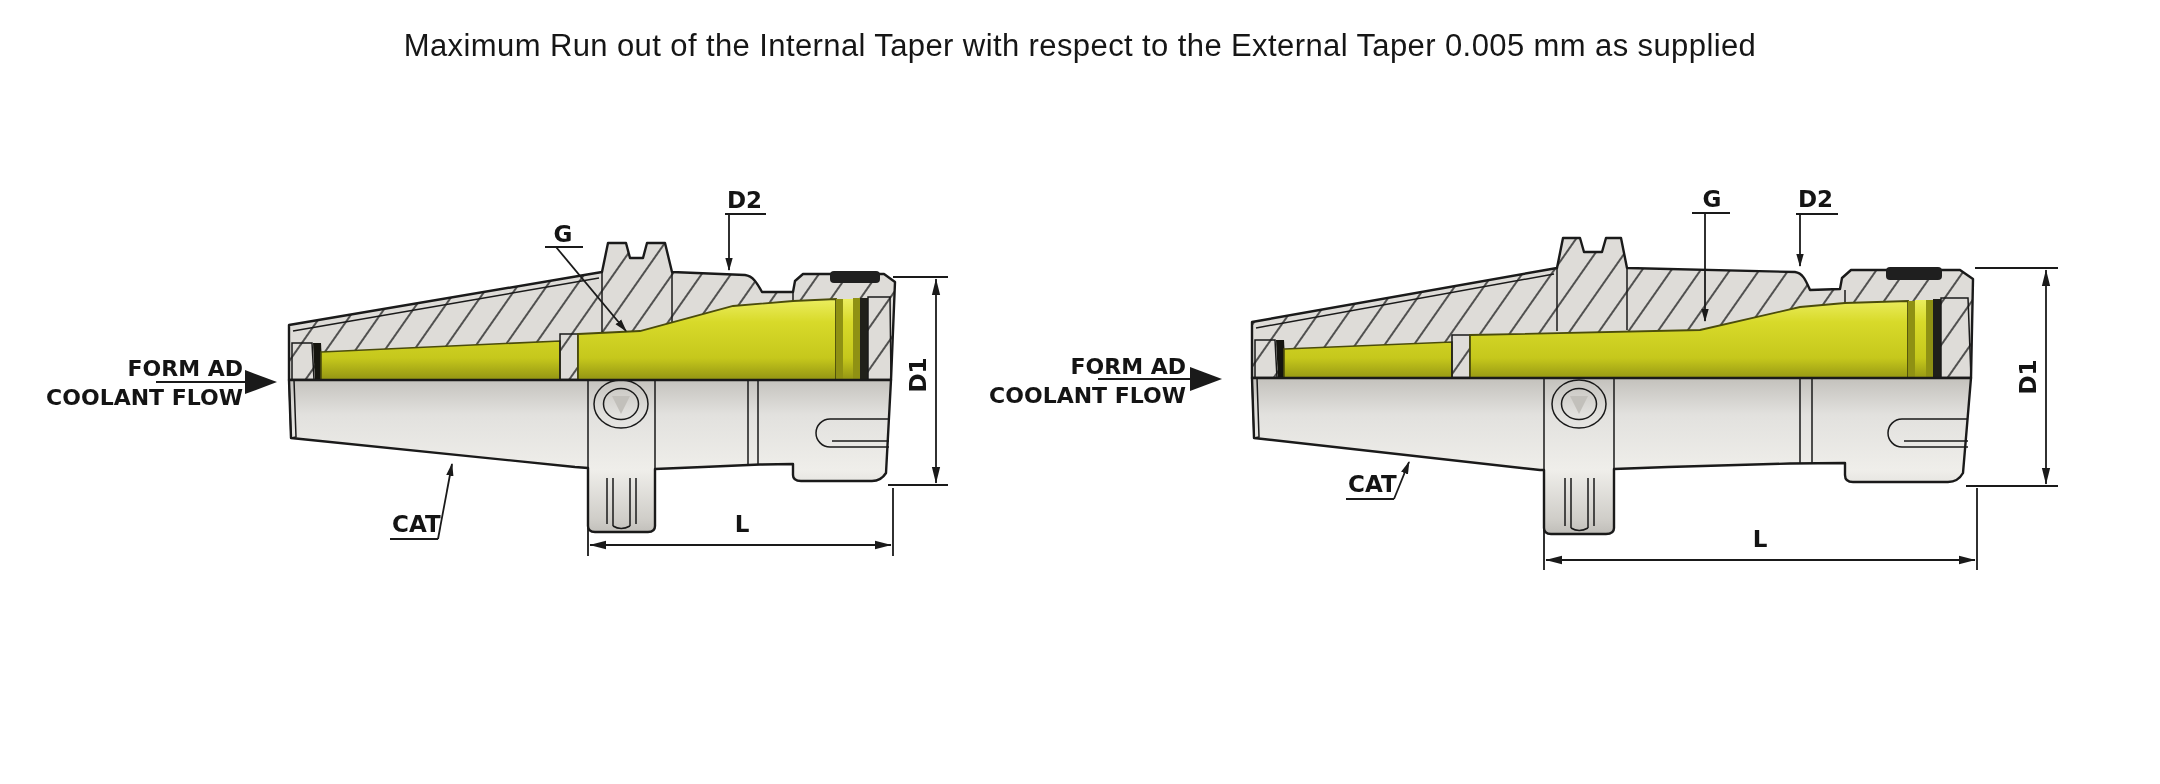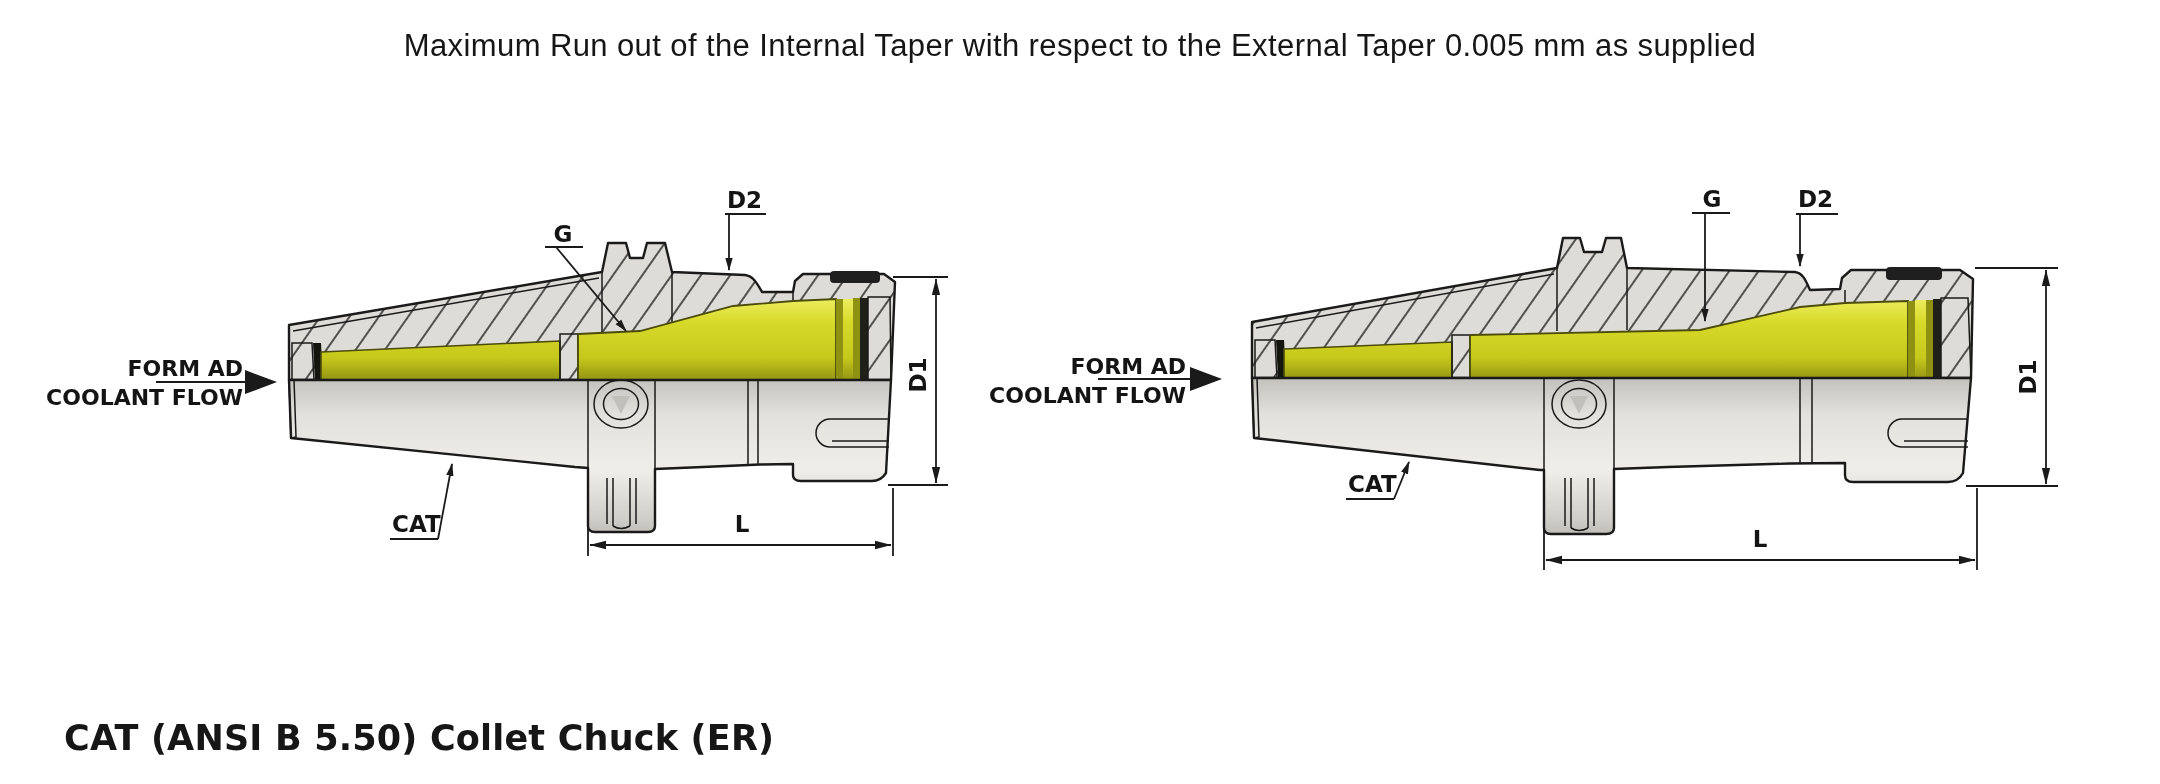--- a/index.html
+++ b/index.html
@@ -200,14 +200,13 @@
         <g>
           <text class="lbl-sm" x="1186" y="374" text-anchor="end">FORM AD</text>
           <text class="lbl-sm" x="1186" y="403" text-anchor="end">COOLANT FLOW</text>
           <path class="dim" d="M1098,379 L1190,379"></path>
           <polygon points="1190,367 1222,379 1190,391" fill="#1a1a1a"></polygon>
         </g>
       </g>
     </g>
   </svg>
 
-  <div class="caption left">CAT (ANSI B 5.50) Collet Chuck (ER)</div>
 </div>
 
 </body></html>

